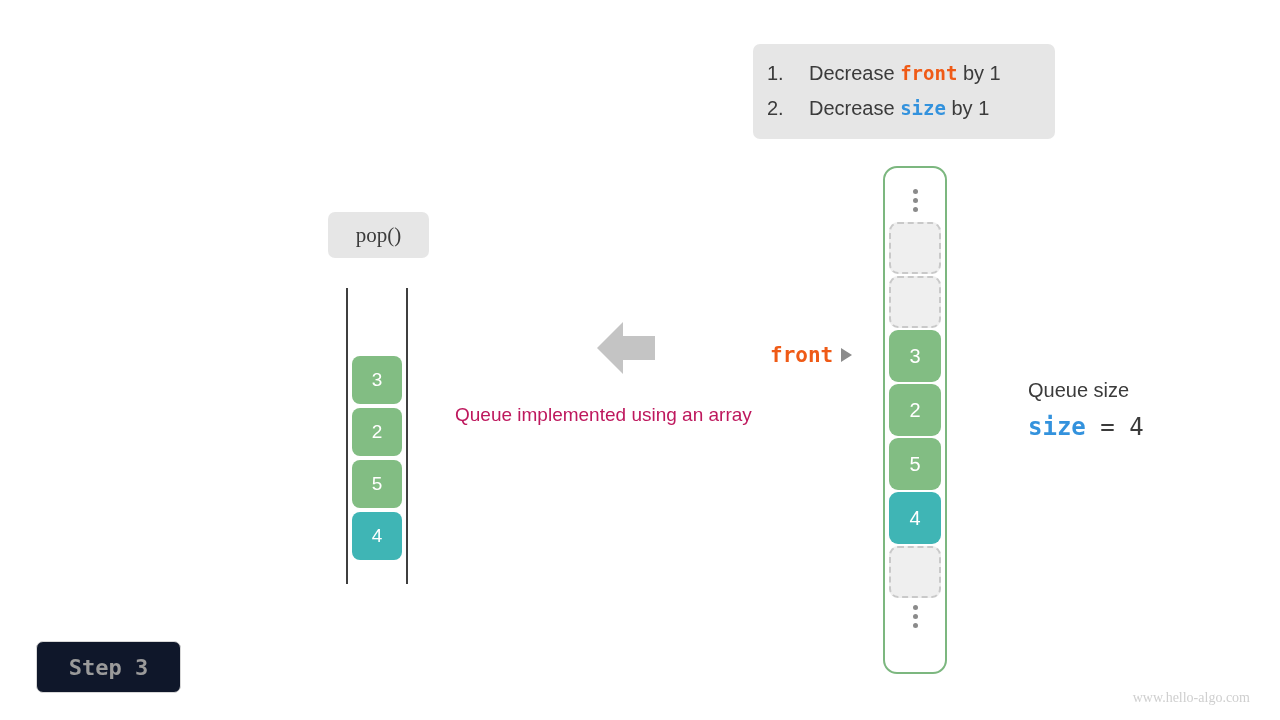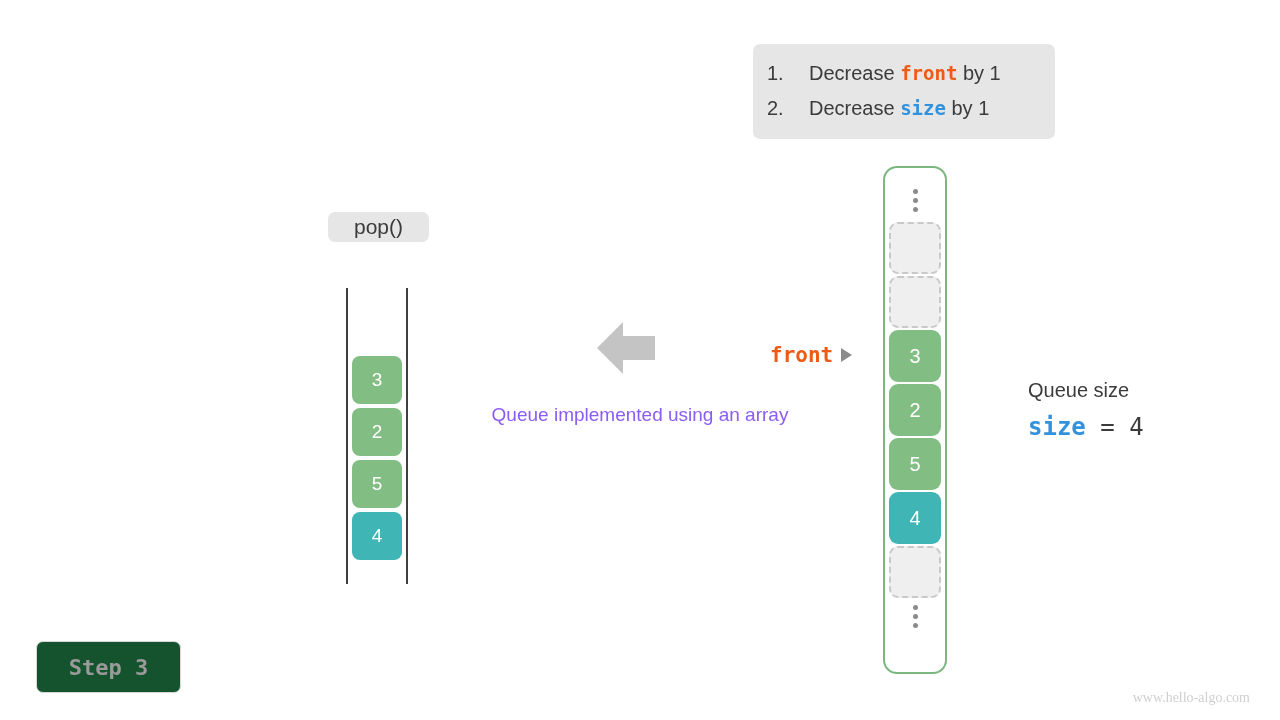--- a/index.html
+++ b/index.html
@@ -51,27 +51,27 @@
     font-weight: bold;
     font-size: 19px;
   }
 
   
   #pop-label {
     position: absolute;
     left: 328px;
     top: 212px;
     width: 101px;
-    height: 30px;
+    height: 46px;
     background: #e6e6e6;
     border-radius: 7px;
     display: flex;
     align-items: center;
     justify-content: center;
-    font-family: Liberation Sans, sans-serif;
+    font-family: Liberation Serif, serif;
     font-size: 21px;
     color: #3b3b3b;
   }
 
   
   #left-queue {
     position: absolute;
     left: 346px;
     top: 288px;
     width: 62px;
@@ -116,23 +116,22 @@
     left: 597px;
     top: 322px;
     width: 58px;
     height: 52px;
   }
   #caption {
     position: absolute;
     left: 455px;
     top: 404px;
     width: 370px;
-    text-align: center;
     font-size: 19px;
-    color: #8b5cf6;
+    color: #be185d;
   }
 
   
   #front-pointer {
     position: absolute;
     left: 770px;
     top: 343px;
     display: flex;
     align-items: center;
     gap: 8px;
@@ -231,21 +230,21 @@
 
   
   #step-badge {
     position: absolute;
     left: 36px;
     top: 641px;
     width: 145px;
     height: 52px;
     border: 1px solid #d8d8d8;
     border-radius: 7px;
-    background: #14532d;
+    background: #0f172a;
     display: flex;
     align-items: center;
     justify-content: center;
     font-family: "DejaVu Sans Mono", monospace;
     font-size: 22px;
     font-weight: bold;
     color: #9a9a9a;
     box-sizing: border-box;
     white-space: pre;
   }

